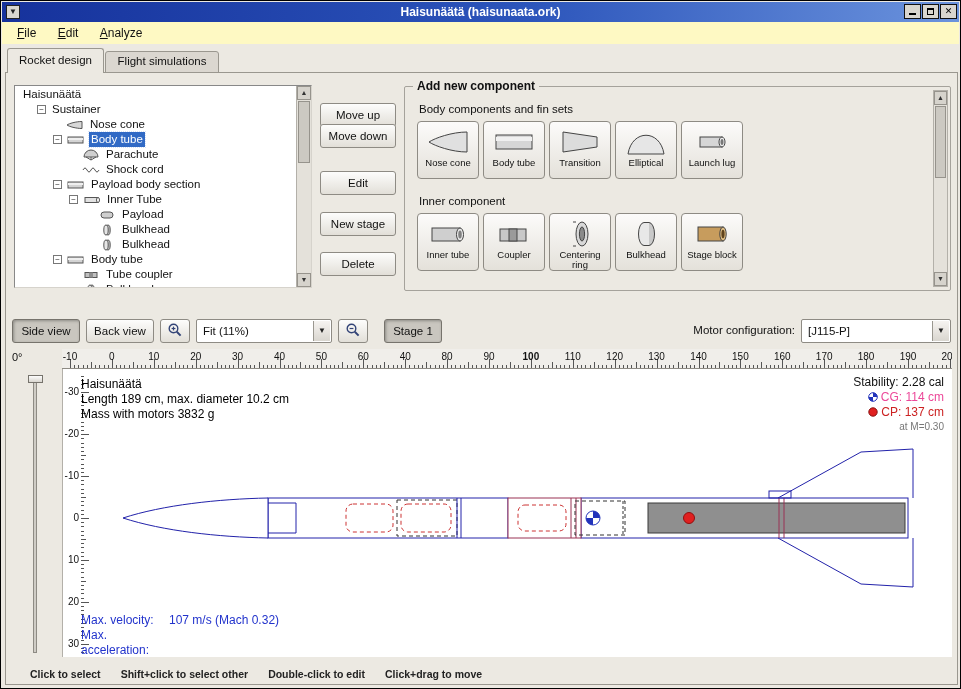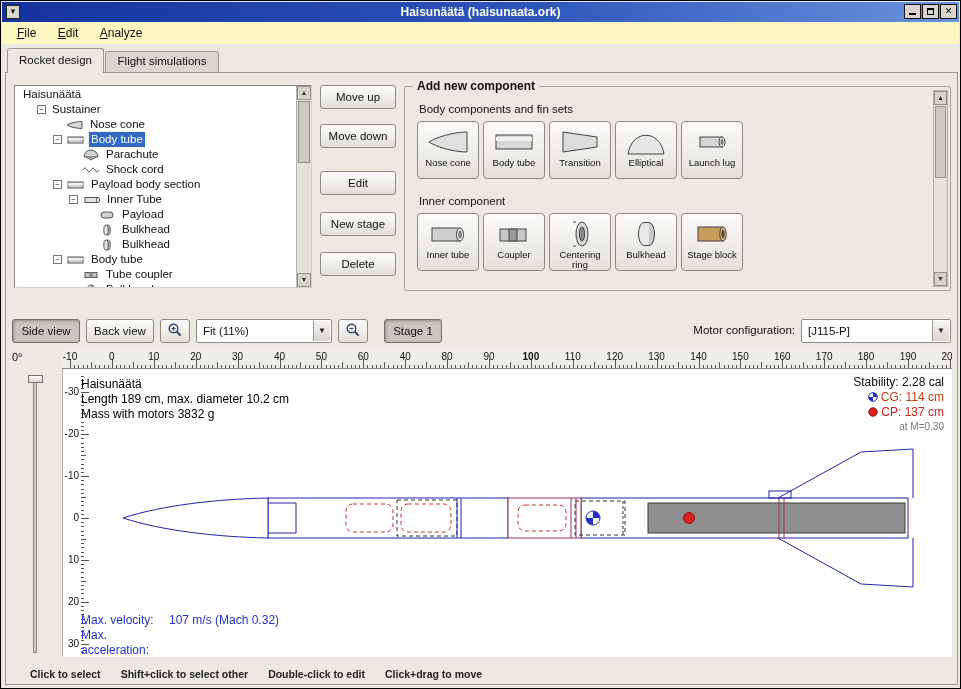--- a/index.html
+++ b/index.html
@@ -93,21 +93,21 @@
   .canvas { position:absolute; left:56px; top:296px; width:890px; height:288px; background:#fff; overflow:hidden;
     border-left:1px solid #b3b0a9; }
   .v-ruler { position:absolute; left:0; top:0; width:26px; height:288px; }
   .vtick { position:absolute; left:18px; height:1px; background:#555; }
   .vtick.t10 { width:8px; } .vtick.t5 { width:5px; } .vtick.t1 { width:3px; }
   .vlabel { position:absolute; left:0; width:16px; text-align:right; font-size:10px; color:#111; }
   .rocket-svg { position:absolute; left:0; top:0; }
   .info { position:absolute; left:18px; top:8px; font-size:12px; line-height:15px; color:#000; }
   .stab { position:absolute; right:8px; top:6px; text-align:right; font-size:12px; line-height:14px; }
   .stab-row { margin-bottom:1px; }
-  .stab .blue { color:#c2410c; } .stab .red { color:#cc2222; }
+  .stab .blue { color:#ec4899; } .stab .red { color:#cc2222; }
   .stab .small { font-size:10px; color:#777; }
   .stab svg { vertical-align:-1px; margin-right:3px; }
   .stats { position:absolute; left:18px; top:244px; font-size:12px; line-height:15px; color:#2233cc; }
   .stat-label { display:inline-block; width:88px; }
 
   
   .statusbar { position:absolute; left:0; right:0; top:592px; height:18px; display:flex; gap:20px; padding-left:24px;
     font-size:10.5px; font-weight:bold; color:#222; align-items:center; }
 </style>
 </head>
@@ -259,21 +259,21 @@
             <span class="tree-label">Bulkhead</span>
           </div>
         </div>
       <div class="scrollbar-v tree-sb">
         <div class="sb-btn up">▲</div>
         <div class="sb-thumb" style="top:15px;height:62px;"></div>
         <div class="sb-btn down">▼</div>
       </div>
     </div>
 
-    <button class="btn act-btn" style="top:12px;">Move up</button>
+    <button class="btn act-btn" style="top:30px;">Move up</button>
     <button class="btn act-btn" style="top:51px;">Move down</button>
     <button class="btn act-btn" style="top:98px;">Edit</button>
     <button class="btn act-btn" style="top:139px;">New stage</button>
     <button class="btn act-btn" style="top:179px;">Delete</button>
 
     <div class="groupbox">
       <span class="group-title">Add new component</span>
       <div class="section-label" style="top:16px;">Body components and fin sets</div>
       <div class="comp-grid" style="top:34px;">
           <div class="comp-btn">

